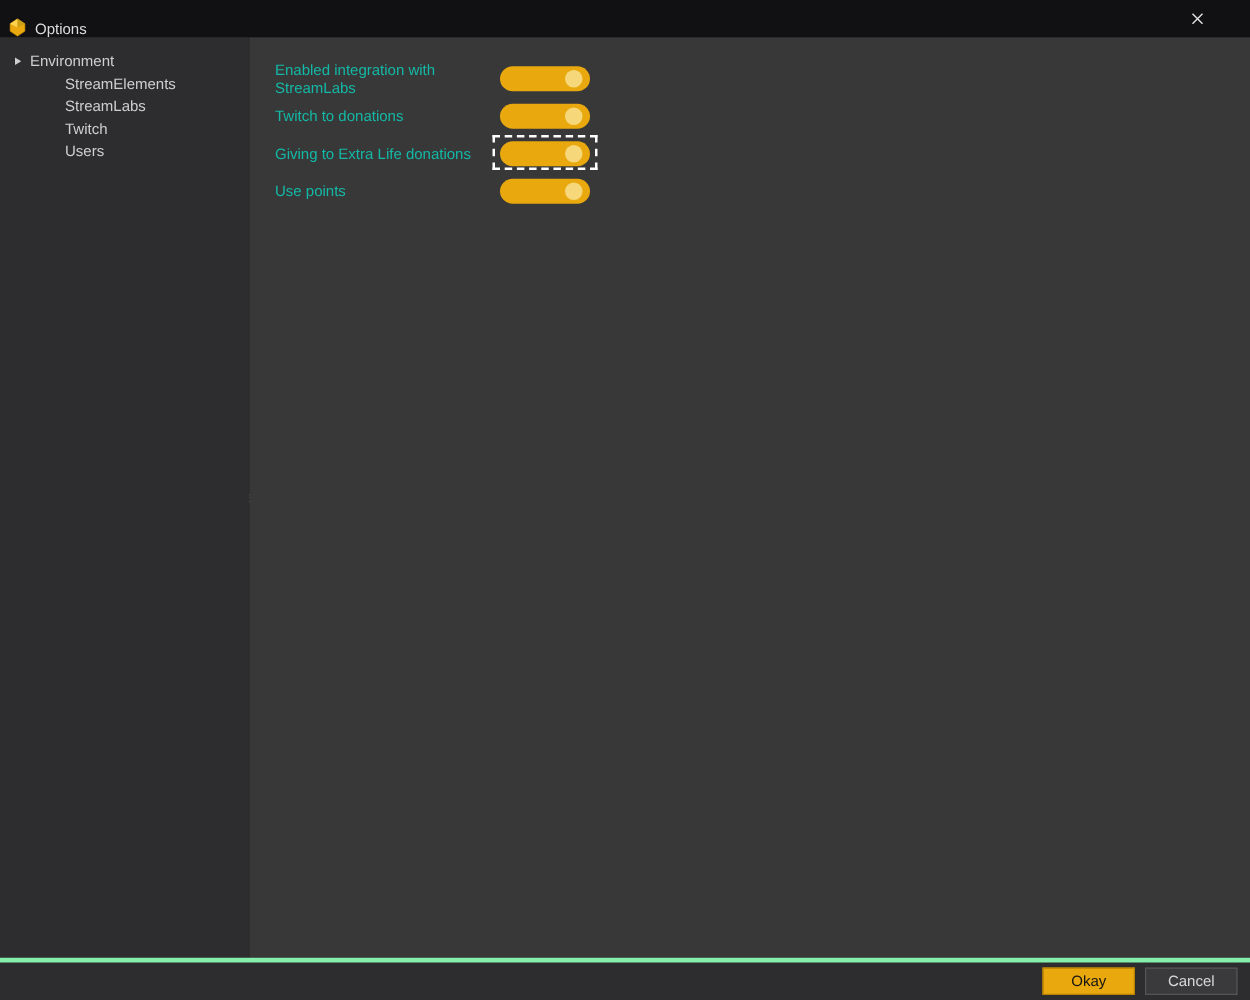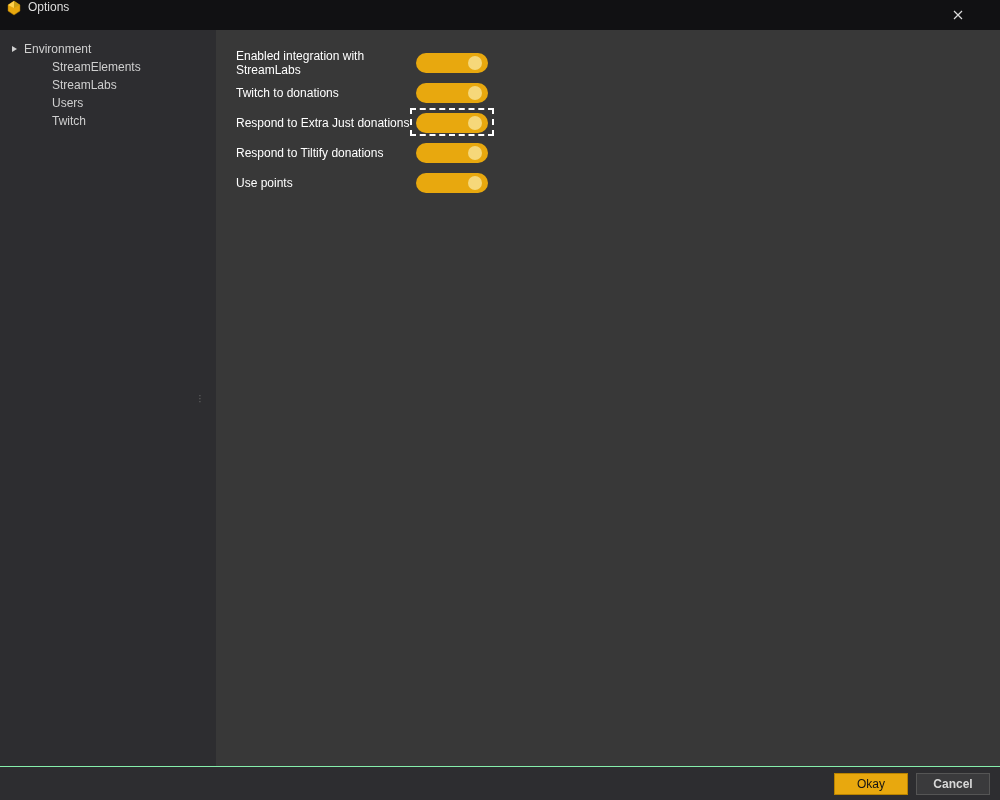--- a/index.html
+++ b/index.html
@@ -1,45 +1,45 @@
 <!DOCTYPE html>
 <html><head>
 <meta charset="utf-8">
 <style>
   * { box-sizing: border-box; margin: 0; padding: 0; }
   html, body { width: 1000px; height: 800px; overflow: hidden; font-family: "Segoe UI", Tahoma, sans-serif; font-size: 12px; background: #000; }
   .window { width: 1000px; height: 800px; background: #2d2d30; color: #d8d8d8; display: flex; flex-direction: column; position: relative; }
   
-  .titlebar { height: 30px; background: #111113; display: flex; align-items: flex-start; padding: 0 22px 0 6px; }
+  .titlebar { height: 30px; background: #111113; display: flex; align-items: flex-end; padding: 0 22px 0 6px; }
   .titlebar .app-icon { width: 16px; height: 16px; margin-right: 6px; display:flex; align-items:center; justify-content:center; }
   .titlebar .title { flex: 1; color: #dcdcdc; font-size: 12px; }
   .titlebar .close { width: 40px; height: 30px; display:flex; align-items:center; justify-content:center; color:#dcdcdc; cursor:pointer; }
   
-  .body { flex:1; display:flex; min-height:0;gap:16px; }
+  .body { flex:1; display:flex; min-height:0; }
   .sidebar { width: 200px; background:#2d2d30; border:none; padding: 10px 0 0 0; position:relative; }
   .tree { list-style:none; }
   .tree li { line-height: 18px; padding: 0 0 0 24px; position:relative; color:#cfcfcf; cursor:default; white-space:nowrap; }
   .tree li.has-children::before {
     content:""; position:absolute; left:12px; top:6px; width:0;height:0;
     border-top:3px solid transparent; border-bottom:3px solid transparent; border-left:5px solid #cfcfcf;
   }
   .tree li.child { padding-left: 52px; }
   .splitter { position:absolute; right:-2px; top:0; bottom:0; width:4px; cursor:col-resize; display:flex; align-items:center; justify-content:center; }
   .grip { color:#6a6a6a; font-size:10px; line-height:3px; letter-spacing:0; }
   .content { flex:1; background:#383838; padding: 18px 20px; position:relative; overflow:hidden; }
   .row { display:flex; align-items:center; height:30px; }
-  .row .label { width: 180px; color:#ffffff; font-size:12px; }
+  .row .label { width: 180px; color:#14b8a6; font-size:12px; }
   .toggle { position:relative; width:72px; height:20px; border-radius:10px; background:#e8a80e; cursor:pointer; }
   .toggle .knob { position:absolute; top:3px; right:6px; width:14px; height:14px; border-radius:50%; background:#f6d87a; }
   .highlight-box { position:absolute; border:2px dashed #fff; pointer-events:none; }
   
-  .footer { height:34px; background:#2d2d30; border-top:1px solid #86efac; display:flex; justify-content:flex-end; align-items:center; padding:0 10px; gap:8px; }
+  .footer { height:34px; background:#2d2d30; border-top:4px solid #86efac; display:flex; justify-content:flex-end; align-items:center; padding:0 10px; gap:8px; }
   .btn { min-width:74px; height:22px; font-size:12px; border:1px solid #1f1f1f; display:flex; align-items:center; justify-content:center; cursor:pointer; }
   .btn.primary { background:#e8a80e; color:#141414; border-color:#b98300; }
-  .btn.secondary { background:#3a3a3c; color:#d8d8d8; border-color:#555;font-weight:bold; }
+  .btn.secondary { background:#3a3a3c; color:#d8d8d8; border-color:#555; }
   svg { display:block; }
 </style>
 </head>
 <body>
 
 <div class="window">
 
   <div class="titlebar">
     <span class="app-icon">
       <svg width="16" height="16" viewBox="0 0 16 16">
@@ -56,22 +56,22 @@
     </div>
   </div>
 
   <div class="body">
 
     <div class="sidebar">
       <ul class="tree">
         <li class="has-children"><span>Environment</span></li>
         <li class="child"><span>StreamElements</span></li>
         <li class="child"><span>StreamLabs</span></li>
+        <li class="child"><span>Twitch</span></li>
         <li class="child"><span>Users</span></li>
-        <li class="child"><span>Twitch</span></li>
       </ul>
       <div class="splitter">
         <span class="grip">·<br>·<br>·</span>
       </div>
     </div>
 
     <div class="content">
       <div id="rows">
           <div class="row">
             <div class="label">Enabled integration with StreamLabs</div>
@@ -83,34 +83,26 @@
           </div>
           <div class="row">
             <div class="label">Twitch to donations</div>
             <div style="position: relative; width: 82px;">
               <div class="toggle">
                 <div class="knob"></div>
               </div>
             </div>
           </div>
           <div class="row">
-            <div class="label">Respond to Extra Just donations</div>
+            <div class="label">Giving to Extra Life donations</div>
             <div style="position: relative; width: 82px;">
               <div class="toggle">
                 <div class="knob"></div>
               </div>
               <div class="highlight-box" style="left: -6px; top: -5px; width: 84px; height: 28px;"></div>
-            </div>
-          </div>
-          <div class="row">
-            <div class="label">Respond to Tiltify donations</div>
-            <div style="position: relative; width: 82px;">
-              <div class="toggle">
-                <div class="knob"></div>
-              </div>
             </div>
           </div>
           <div class="row">
             <div class="label">Use points</div>
             <div style="position: relative; width: 82px;">
               <div class="toggle">
                 <div class="knob"></div>
               </div>
             </div>
           </div>

